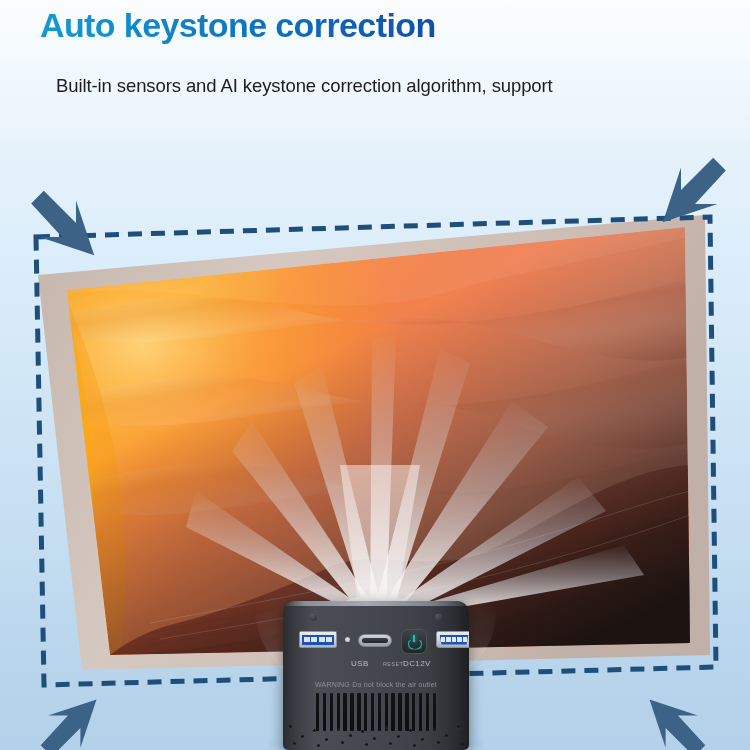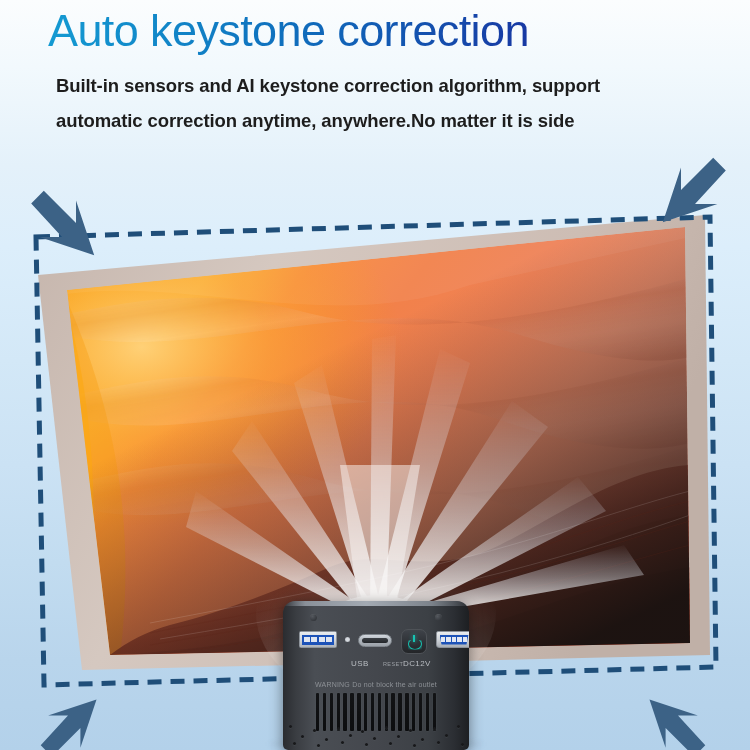--- a/index.html
+++ b/index.html
@@ -25,24 +25,24 @@
         #d3e8f7  48%,
         #cbe2f4  62%,
         #c2dcf0  75%,
         #b9d5ec  88%,
         #b3d1ea 100%);
   }
 
   
   .headline {
     position:absolute;
-    left:48px; top:6px;
+    left:40px; top:6px;
     width:660px;
-    font-size:45px;
-    font-weight:normal;
+    font-size:34px;
+    font-weight:bold;
     letter-spacing:-0.6px;
     line-height:1.12;
     white-space:nowrap;
     background:linear-gradient(90deg,
         #149ad2   0%,
         #1186c8  18%,
         #0f6fbd  36%,
         #1450ae  58%,
         #18309f  78%,
         #1b2699 100%);
@@ -55,21 +55,21 @@
   
   .body-copy {
     position:absolute;
     left:56px; top:68px;
     width:640px;
     font-size:18.5px;
     line-height:35px;
     color:#1d1d1d;
     letter-spacing:-0.1px;
   }
-  .body-copy span { display:block; white-space:nowrap;font-weight:bold; }
+  .body-copy span { display:block; white-space:nowrap; }
 
   
   .arrow { position:absolute; }
   .arrow svg { display:block; width:100%; height:100%; }
 
   .arrow-tl { left:27px;  top:188px; width:70px;  height:70px; }
   .arrow-tr { left:660px; top:155px; width:70px;  height:70px;
               transform:scaleX(-1); }
   .arrow-bl { left:35px;  top:697px; width:66px;  height:62px;
               transform:scaleY(-1); }
@@ -253,21 +253,20 @@
 </style>
 </head>
 <body>
 
 <div id="poster">
 
   <div class="headline">Auto keystone correction</div>
 
   <div class="body-copy">
     <span>Built-in sensors and AI keystone correction algorithm, support</span>
-    <span>automatic correction anytime, anywhere.No matter  it is side</span>
   </div>
 
   <div class="screen-stage">
     <svg width="750" height="470" viewBox="0 0 750 470" xmlns="http://www.w3.org/2000/svg">
       <defs>
 
         <linearGradient id="frameGrad" x1="0" y1="0" x2="1" y2="0.3">
           <stop offset="0" stop-color="#c6b6ad"></stop>
           <stop offset="0.35" stop-color="#d5c8c0"></stop>
           <stop offset="0.75" stop-color="#cdbdb4"></stop>

